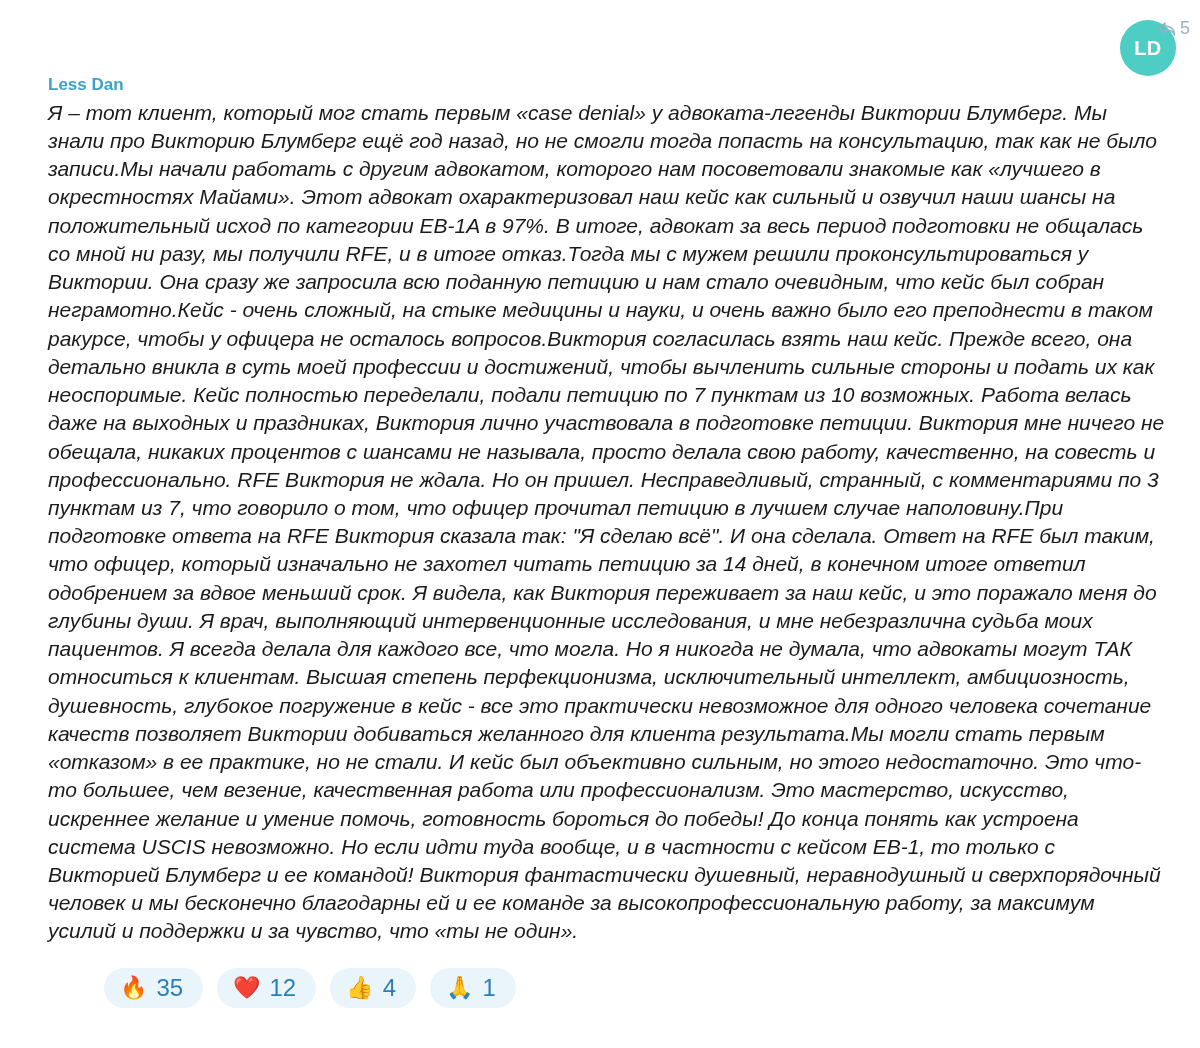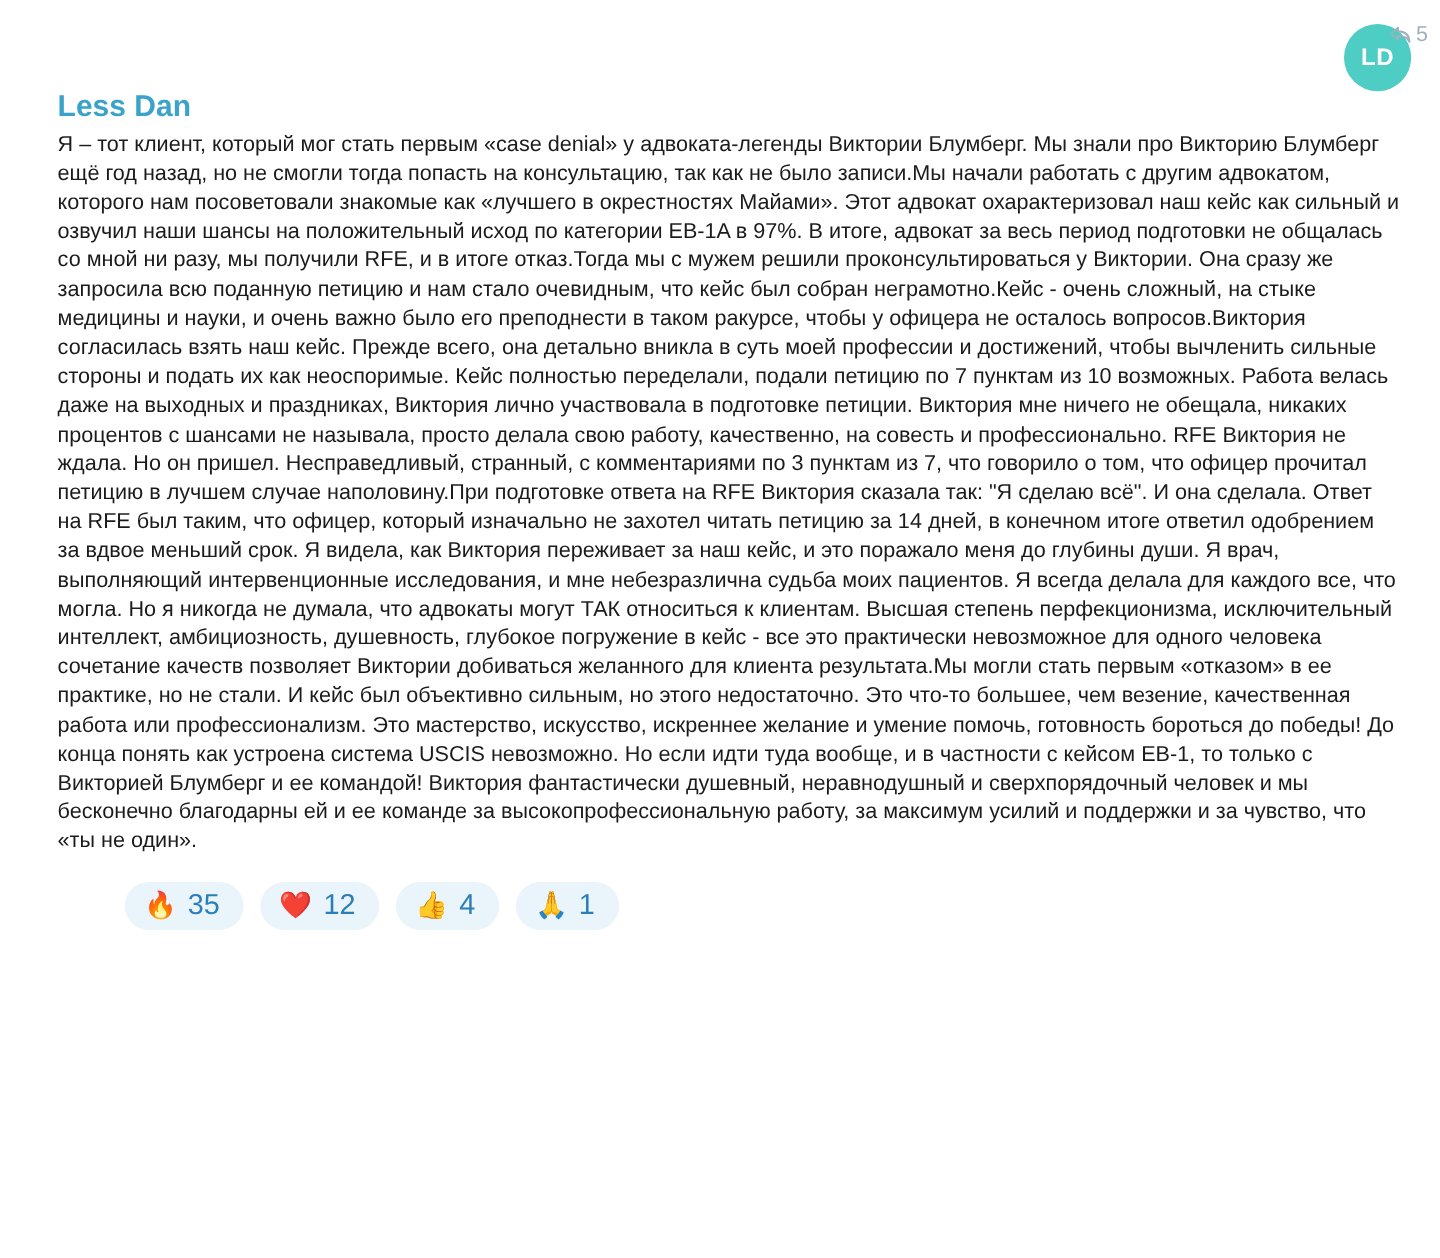--- a/index.html
+++ b/index.html
@@ -38,32 +38,33 @@
     letter-spacing: 0.5px;
     margin-top: 2px;
   }
   .body {
     flex: 1 1 auto;
     padding-left: 24px;
     padding-right: 10px;
   }
   .author {
     color: #3ba3c9;
-    font-size: 25px;
+    font-size: 17px;
     font-weight: bold;
     line-height: 1.1;
     margin-bottom: 4px;
   }
   .text {
     color: #1b1b1b;
-    font-size: 18px;
+    font-size: 21px;
     line-height: 1.345;
     text-align: left;
     white-space: pre-wrap;
     word-wrap: break-word;
+    font-style: italic;
   }
   .reactions {
     display: flex;
     gap: 14px;
     margin-top: 22px;
     margin-left: 80px;
   }
   .reaction {
     display: inline-flex;
     align-items: center;

